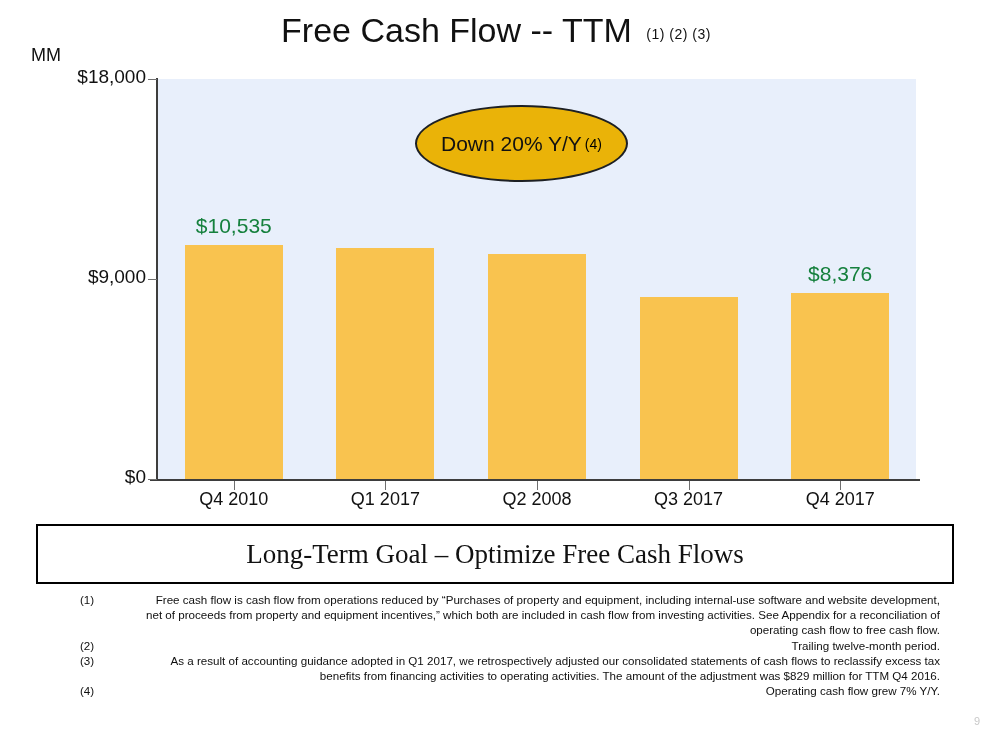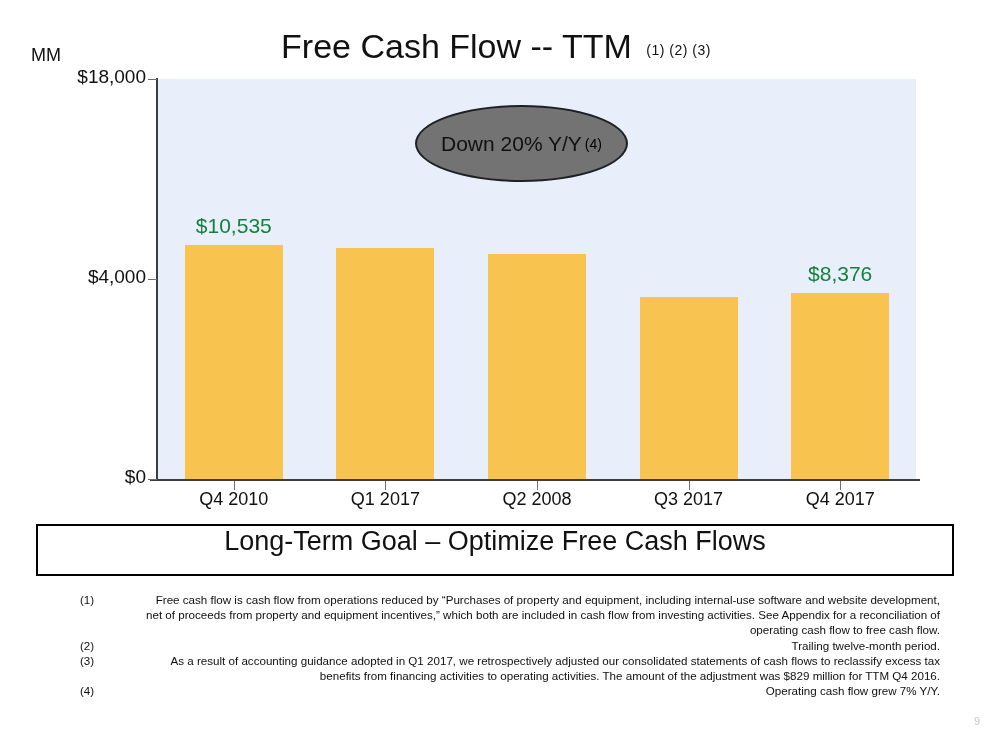--- a/index.html
+++ b/index.html
@@ -10,21 +10,21 @@
     background: #ffffff;
     font-family: "Liberation Sans", sans-serif;
     color: #000000;
     position: relative;
     overflow: hidden;
   }
 
   
   #slide-title {
     position: absolute;
-    left: 0; top: 26px;
+    left: 0; top: 10px;
     width: 992px;
     text-align: center;
     font-size: 34px;
     line-height: 40px;
     color: #111111;
     white-space: nowrap;
   }
   #slide-title .title-text { font-size: 34px; }
   #slide-title .title-sups {
     font-size: 14px;
@@ -133,26 +133,27 @@
   #callout-bubble .callout-sup {
     font-size: 14px;
     vertical-align: 1px;
     margin-left: 3px;
   }
 
   
   #goal-banner {
     position: absolute;
     left: 36px; top: 524px;
-    width: 918px; height: 52px;
+    width: 918px; height: 60px;
     border: 2px solid #000000;
     background: #ffffff;
     display: flex;
-    align-items: flex-start;
+    align-items: center;
     justify-content: center;
+    font-family: Liberation Serif, serif;
   }
   #goal-banner .goal-text {
     font-size: 27px;
     color: #111111;
     white-space: nowrap;
   }
 
   
   #footnotes {
     position: absolute;
@@ -195,21 +196,21 @@
 <div id="chart-area">
 
   <div id="unit-label">MM</div>
 
   <div id="plot-bg" style="background: rgb(232, 239, 251);"></div>
   <div id="y-axis-line"></div>
   <div id="x-axis-line"></div>
 
   <div id="y-labels">
       <div class="y-tick-label" style="top: 466px;">$0</div>
-      <div class="y-tick-label" style="top: 266px;">$4,000</div>
+      <div class="y-tick-label" style="top: 266px;">$9,000</div>
       <div class="y-tick-label" style="top: 66px;">$18,000</div>
     </div>
   <div id="y-ticks">
       <div class="y-tick-mark" style="top: 479px;"></div>
       <div class="y-tick-mark" style="top: 279px;"></div>
       <div class="y-tick-mark" style="top: 79px;"></div>
     </div>
   <div id="x-ticks">
       <div class="x-tick-mark" style="left: 234px;"></div>
       <div class="x-tick-mark" style="left: 385px;"></div>
@@ -229,21 +230,21 @@
       <div class="bar" style="left: 336px; width: 98px; top: 248px; height: 231px; background: rgb(249, 195, 79);"></div>
       <div class="bar" style="left: 488px; width: 98px; top: 254px; height: 225px; background: rgb(249, 195, 79);"></div>
       <div class="bar" style="left: 640px; width: 98px; top: 297px; height: 182px; background: rgb(249, 195, 79);"></div>
       <div class="bar" style="left: 791px; width: 98px; top: 293px; height: 186px; background: rgb(249, 195, 79);"></div>
     </div>
   <div id="bar-labels">
       <div class="bar-label" style="left: 153.8px; width: 160px; top: 214px;">$10,535</div>
       <div class="bar-label" style="left: 760.2px; width: 160px; top: 262px;">$8,376</div>
     </div>
 
-  <div id="callout-bubble" style="background: #737373; border-color: rgb(29, 32, 36);">
+  <div id="callout-bubble" style="background: #eab308; border-color: rgb(29, 32, 36);">
     <span class="callout-text">Down 20% Y/Y</span>
       <span class="callout-sup">(4)</span>
   </div>
 </div>
 
 <div id="goal-banner">
   <span class="goal-text">Long-Term Goal – Optimize Free Cash Flows</span>
 </div>
 
 <div id="footnotes">

